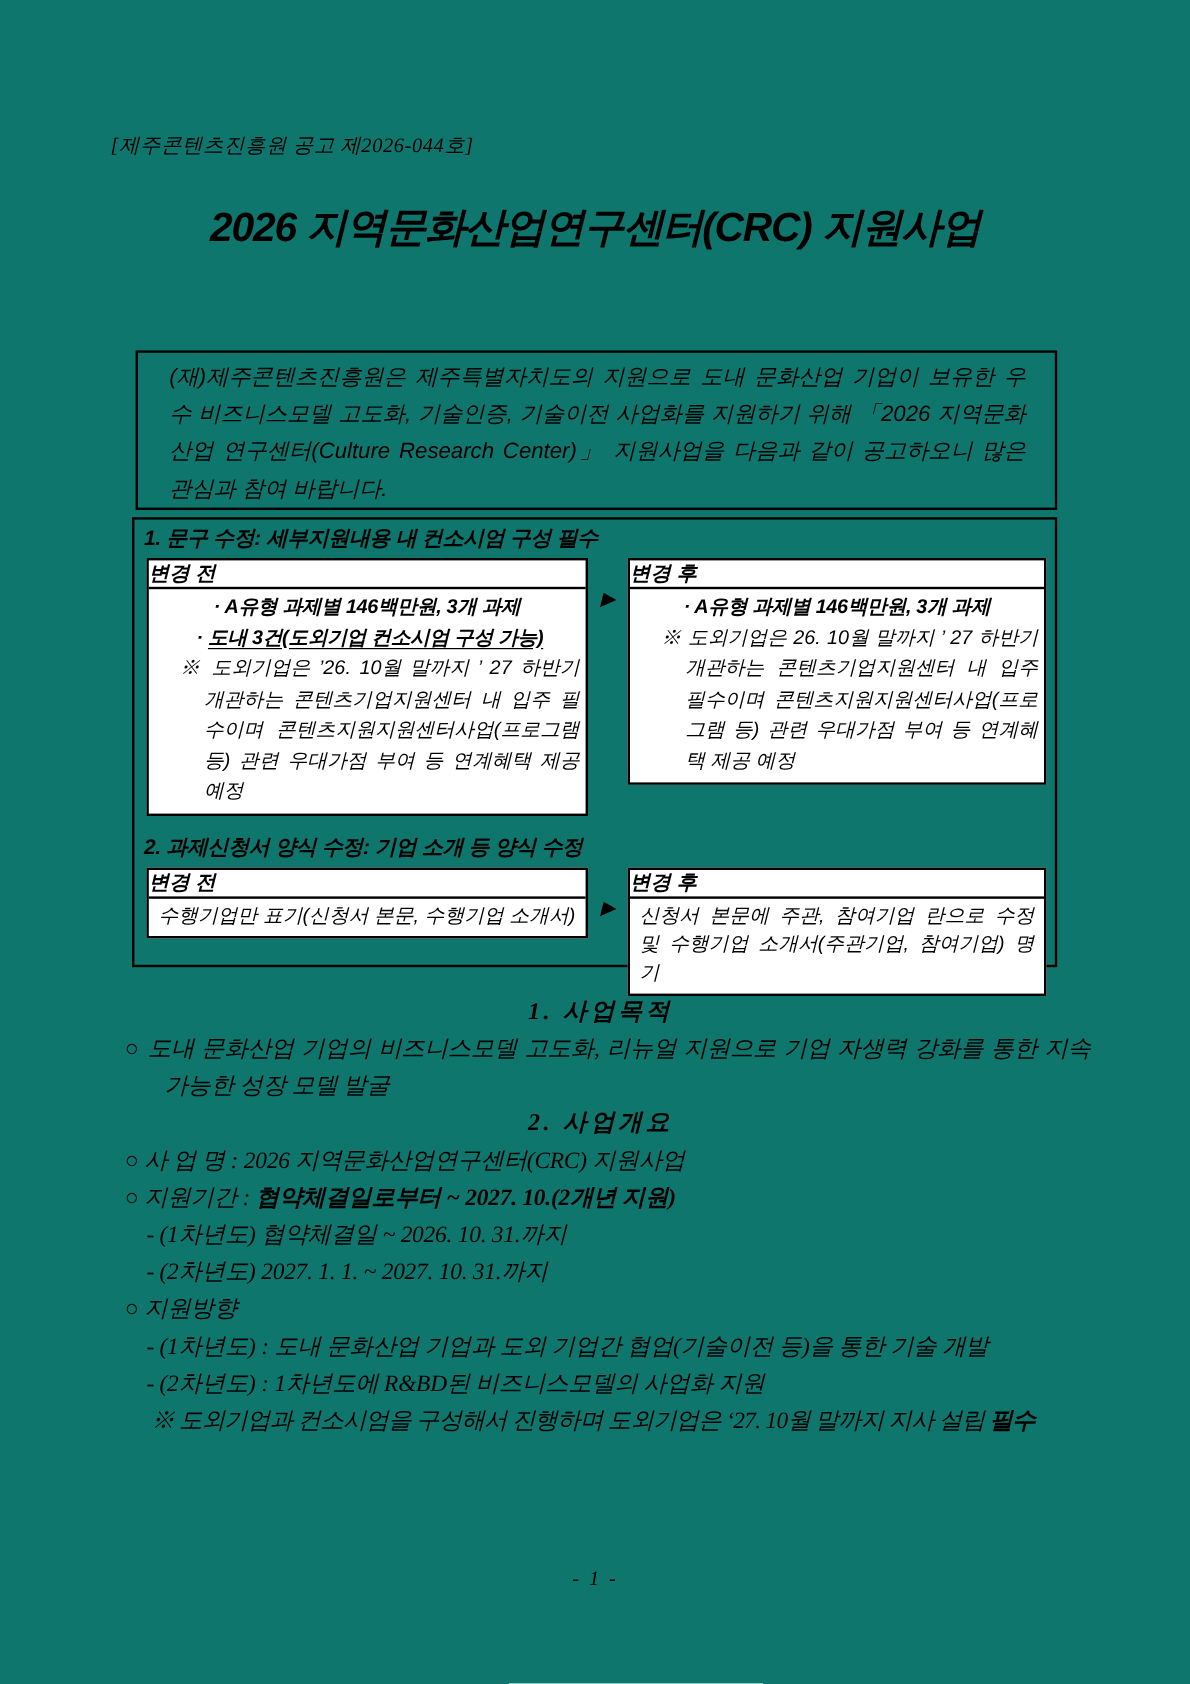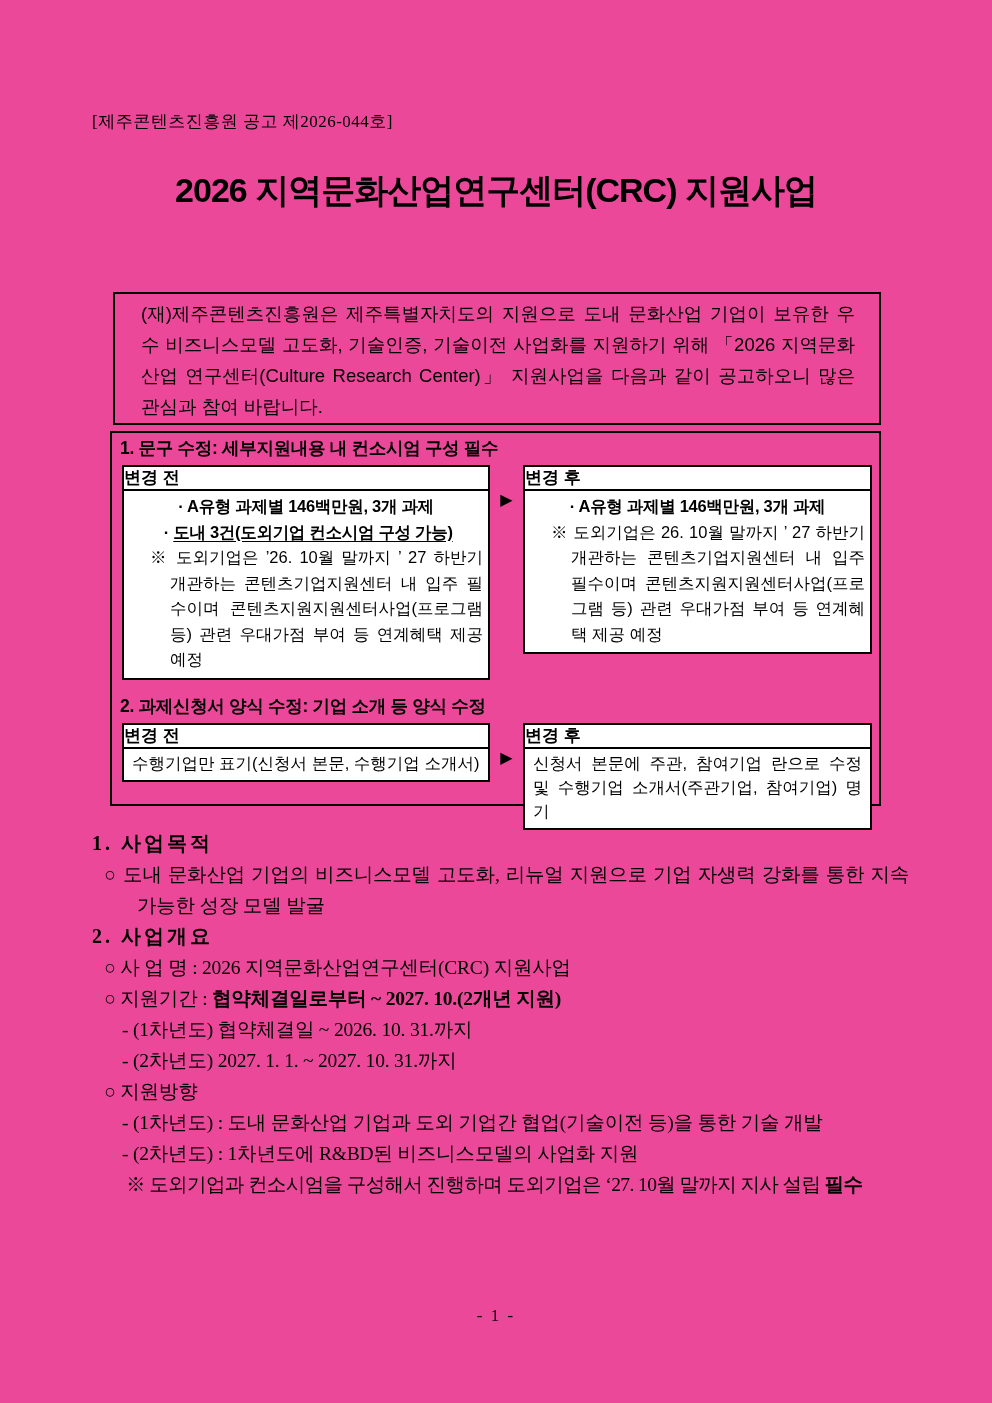--- a/index.html
+++ b/index.html
@@ -1,18 +1,18 @@
 <!DOCTYPE html>
 <html><head>
 <meta charset="utf-8">
 <style>
   html,body { margin:0; padding:0; background:#ffffff; }
   .page {
-    position:relative; width:992px; height:1403px; background:#ec4899; color:#000;
-    font-family:"Liberation Serif", serif; overflow:hidden;
+    position:relative; width:992px; height:1403px; background:#0f766e; color:#000;
+    font-family:"Liberation Serif", serif; overflow:hidden;font-style:italic;
   }
   
   .notice {
     position:absolute; left:92px; top:110px;
     font-size:17px; letter-spacing:0.5px;
   }
   
   .doc-title {
     position:absolute; top:166px; left:0; width:100%;
     text-align:center; font-family:"Liberation Sans", sans-serif;
@@ -57,21 +57,21 @@
   .note { padding-left:41px; text-indent:-20px; text-align:justify; }
   .arrow-col {
     width:33px; flex:0 0 33px; text-align:center;
     font-size:16px; padding-top:27px; line-height:16px;
   }
   
   .main {
     position:absolute; left:92px; top:828px; width:817px;
     font-size:19.5px; line-height:31px; letter-spacing:-0.2px;
   }
-  .sec-heading { font-weight:bold; font-size:20px; letter-spacing:3px; }
+  .sec-heading { font-weight:bold; font-size:20px; letter-spacing:3px;text-align:center; }
   .obullet { padding-left:45px; text-indent:-33px; text-align:justify; }
   .sub { padding-left:30px; }
   .bnote { padding-left:34px; letter-spacing:-0.6px; }
   .bold { font-weight:bold; }
   
   .footer {
     position:absolute; top:1306px; left:0; width:100%;
     text-align:center; font-size:17px; letter-spacing:2px;
   }
 </style>

